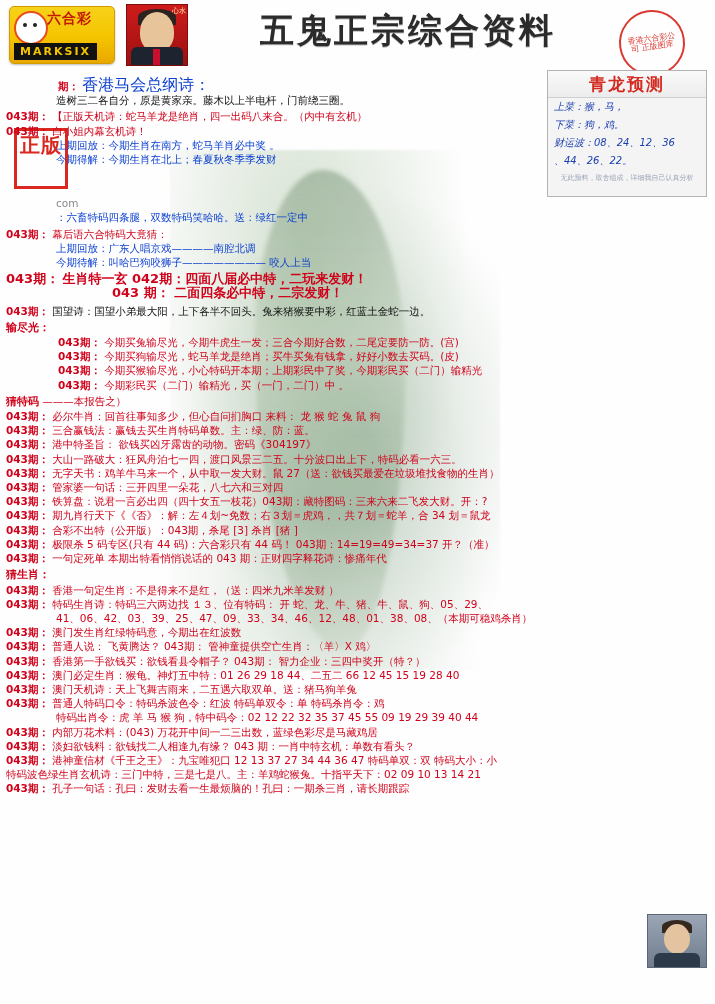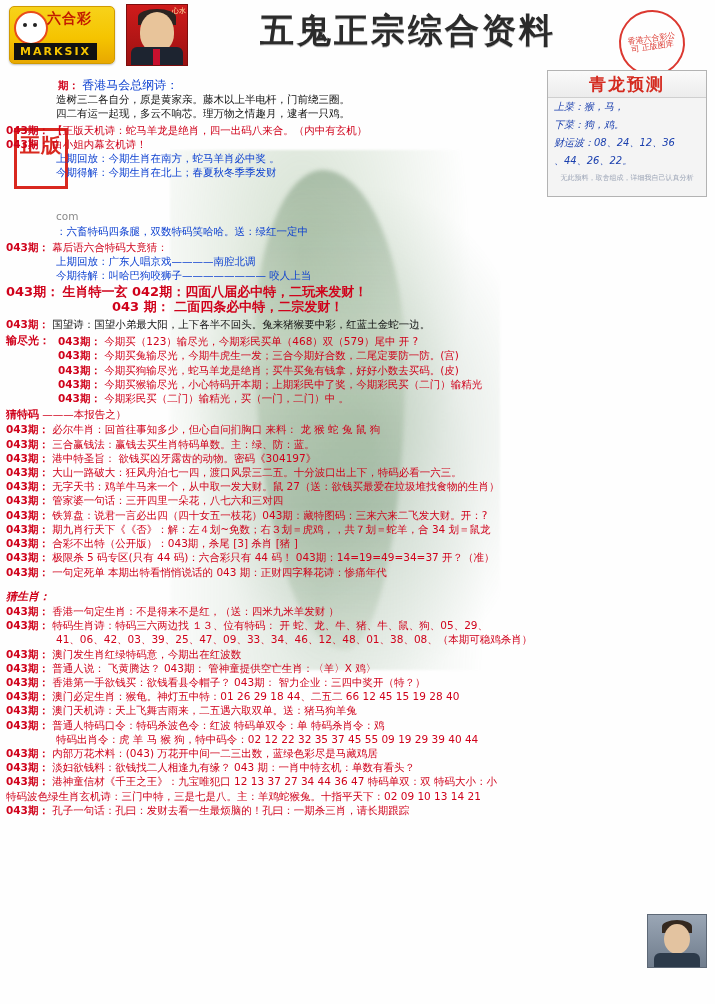--- a/index.html
+++ b/index.html
@@ -109,21 +109,21 @@
   .rows{position:absolute;left:0;top:76px;width:715px;}
   .row{
     position:relative;padding:0 6px 0 6px;line-height:14.2px;font-size:10.5px;
     white-space:nowrap;
   }
   .lbl{color:#d0021b;font-weight:bold;}
   .blue{color:#0b3fd0;}
   .red{color:#d0021b;}
   .black{color:#111;}
   .big{font-size:13px;font-weight:bold;}
-  .mid{font-size:12px;}
+  .mid{font-size:16px;}
 
   .sec-label{
     color:#d0021b;font-weight:bold;font-size:11px;
   }
   .indent{padding-left:56px;}
 
   
   .small-photo{
     position:absolute;right:8px;bottom:36px;width:58px;height:52px;
     background:linear-gradient(180deg,#9aa6b5,#6f7c8c);
@@ -187,23 +187,20 @@
 
   <div class="rows">
 
     <div class="row" style="padding-left:58px;padding-top:2px;">
       <span class="lbl">期：</span>
       <span class="mid blue">香港马会总纲诗：</span>
     </div>
     <div class="row indent">
       <span class="black">造树三二各自分，原是黄家亲。藤木以上半电杆，门前绕三圈。</span>
     </div>
-    <div class="row indent">
-      <span class="black">四二有运一起现，多云不响芯。理万物之情趣月，逮者一只鸡。</span>
-    </div>
 
     <div class="row" style="margin-top:2px;">
       <span class="lbl">043期：</span>
       <span class="red">【正版天机诗：蛇马羊龙是绝肖，四一出码八来合。（内中有玄机）</span>
     </div>
     <div class="row">
       <span class="lbl">043期：</span>
       <span class="red">白小姐内幕玄机诗！</span>
     </div>
     <div class="row indent">
@@ -239,24 +236,20 @@
     </div>
 
     <div class="row" style="margin-top:3px;">
       <span class="lbl">043期：</span>
       <span class="black">国望诗：国望小弟最大阳，上下各半不回头。兔来猪猴要中彩，红蓝土金蛇一边。</span>
     </div>
 
     <div class="row" style="margin-top:2px;">
       <span class="sec-label">输尽光：</span>
     </div>
-    <div class="row indent" style="margin-top:-14px;padding-left:58px;">
-      <span class="lbl">043期：</span>
-      <span class="red">今期买（123）输尽光，今期彩民买单（468）双（579）尾中  开 ?</span>
-    </div>
     <div class="row" style="padding-left:58px;">
       <span class="lbl">043期：</span>
       <span class="red">今期买兔输尽光，今期牛虎生一发；三合今期好合数，二尾定要防一防。(宫)</span>
     </div>
     <div class="row" style="padding-left:58px;">
       <span class="lbl">043期：</span>
       <span class="red">今期买狗输尽光，蛇马羊龙是绝肖；买牛买兔有钱拿，好好小数去买码。(皮)</span>
     </div>
     <div class="row" style="padding-left:58px;">
       <span class="lbl">043期：</span>
@@ -310,21 +303,21 @@
     </div>
     <div class="row">
       <span class="lbl">043期：</span>
       <span class="red">极限杀 5 码专区(只有 44 码)：六合彩只有 44 码！ 043期：14=19=49=34=37 开？（准）</span>
     </div>
     <div class="row">
       <span class="lbl">043期：</span>
       <span class="red">一句定死单    本期出特看悄悄说话的   043 期：正财四字释花诗：惨痛年代</span>
     </div>
 
-    <div class="row" style="margin-top:10px;font-style:italic;">
+    <div class="row" style="margin-top:2px;">
       <span class="sec-label">猜生肖：</span>
     </div>
     <div class="row">
       <span class="lbl">043期：</span>
       <span class="red">香港一句定生肖：不是得来不是红，（送：四米九米羊发财  ）</span>
     </div>
     <div class="row">
       <span class="lbl">043期：</span>
       <span class="red">特码生肖诗：特码三六两边找   １３、位有特码：  开 蛇、龙、牛、猪、牛、鼠、狗、05、29、</span>
     </div>

